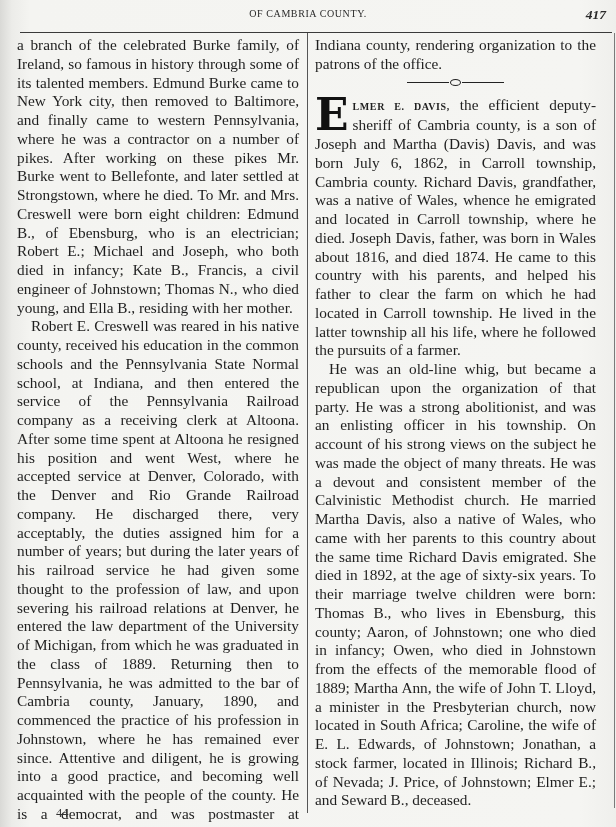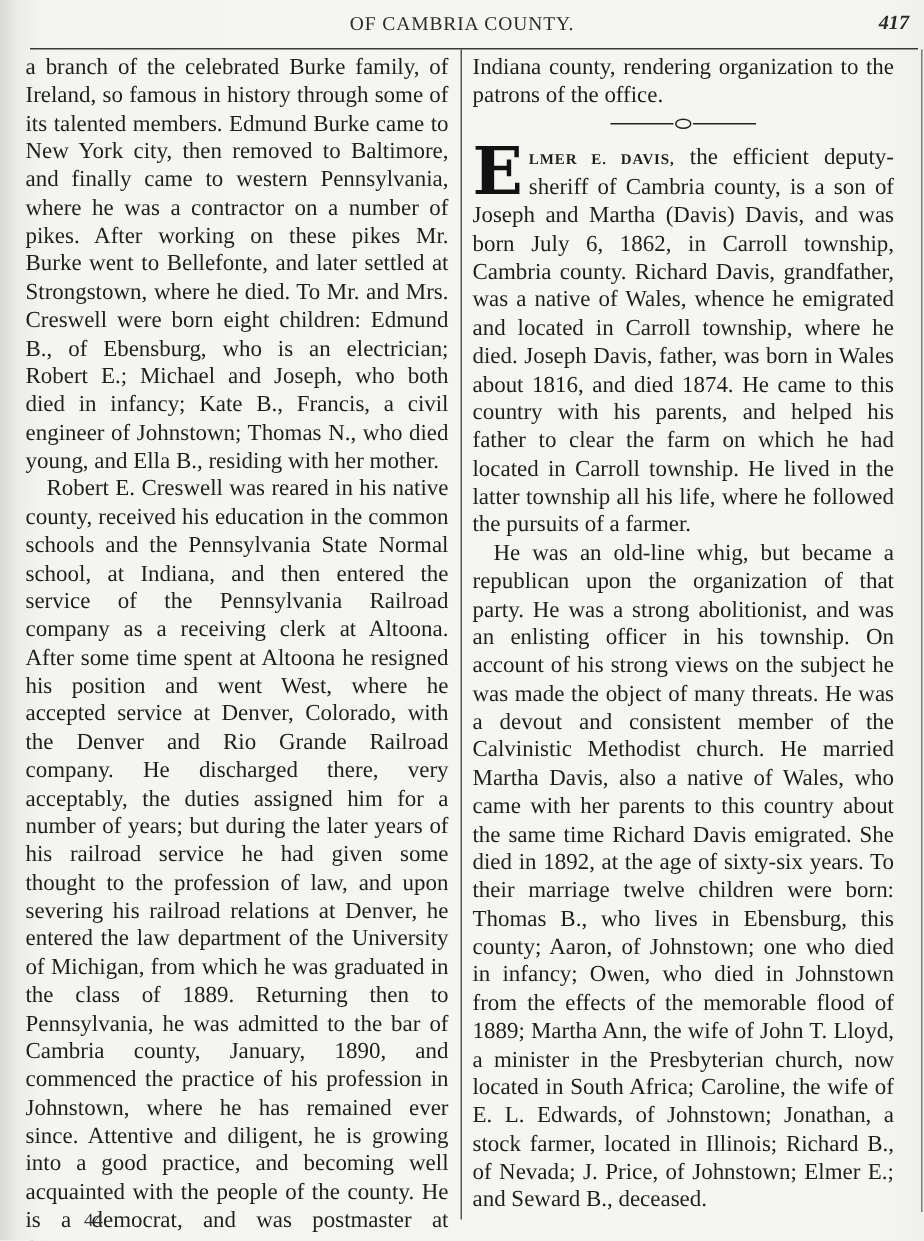--- a/index.html
+++ b/index.html
@@ -12,21 +12,21 @@
   }
   .page {
     position: absolute; left: 0; top: 0; width: 616px; height: 827px;
     background: linear-gradient(to right, #d9d9d6 0px, #ecece9 12px, #f4f4f1 30px, #f5f5f2 580px, #efefec 616px);
   }
   .running-head {
     position: absolute; left: 0; top: 6px; width: 616px; height: 20px;
   }
   .running-title {
     position: absolute; left: 0; width: 616px; top: 2px; text-align: center;
-    font-size: 13px; letter-spacing: 0.6px; color: #2a2a2a;
+    font-size: 10px; letter-spacing: 0.6px; color: #2a2a2a;
   }
   .page-number {
     position: absolute; right: 10px; top: 1px; font-size: 13.5px; font-weight: bold; color: #2a2a2a; font-style: italic;
   }
   .head-rule {
     position: absolute; left: 20px; top: 32px; width: 592px; height: 0;
     border-top: 1.4px solid #3a3a3a;
   }
   .col-divider {
     position: absolute; left: 307px; top: 33px; height: 780px; width: 0;

